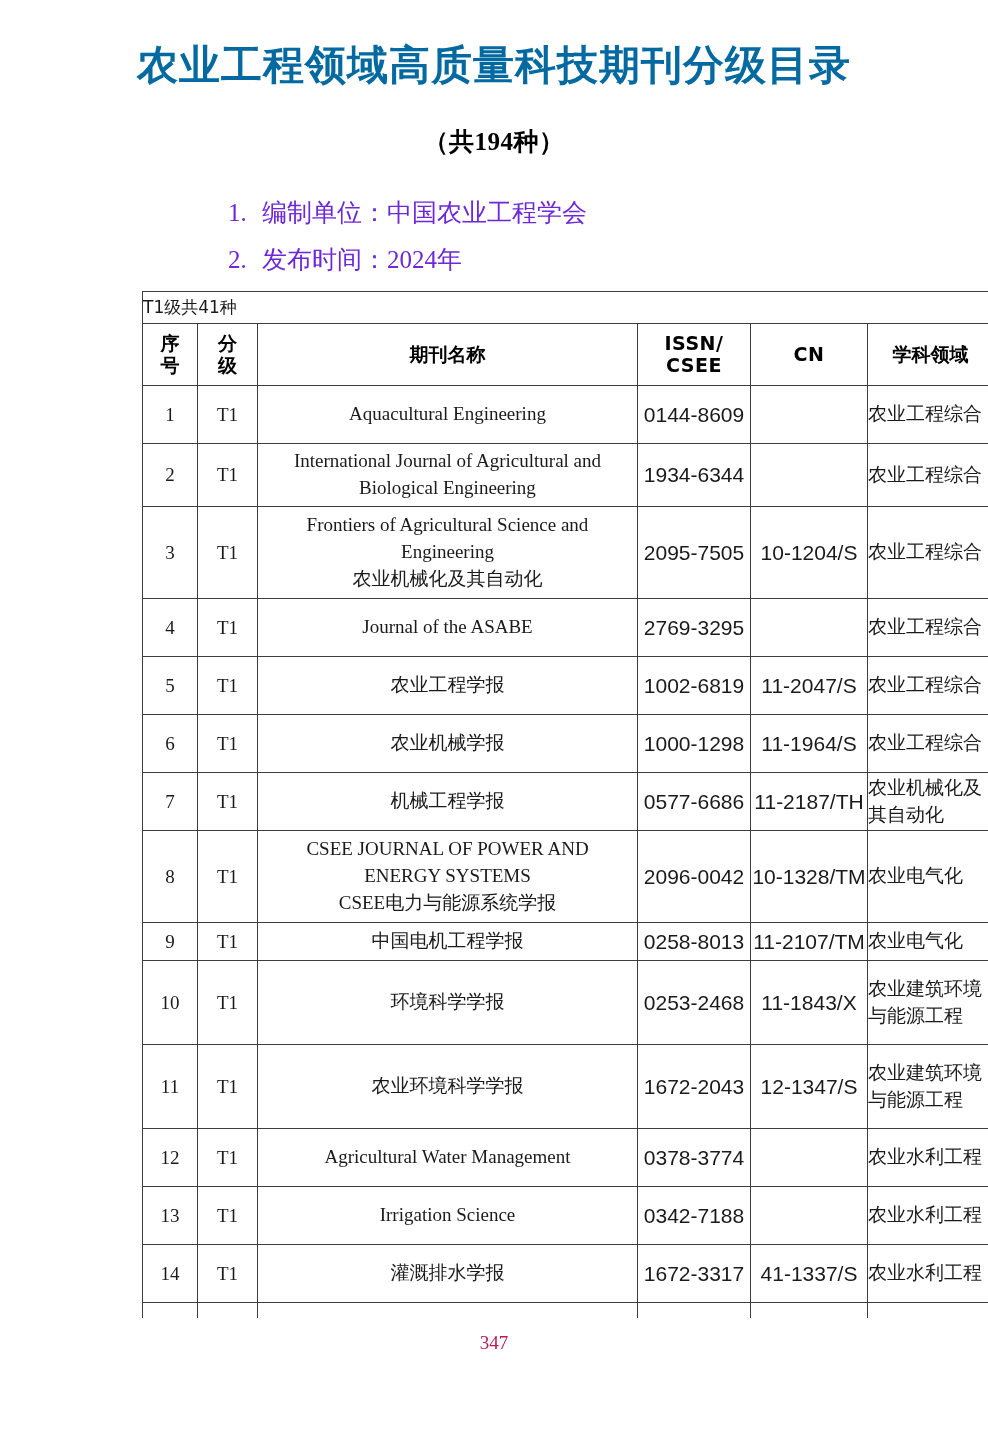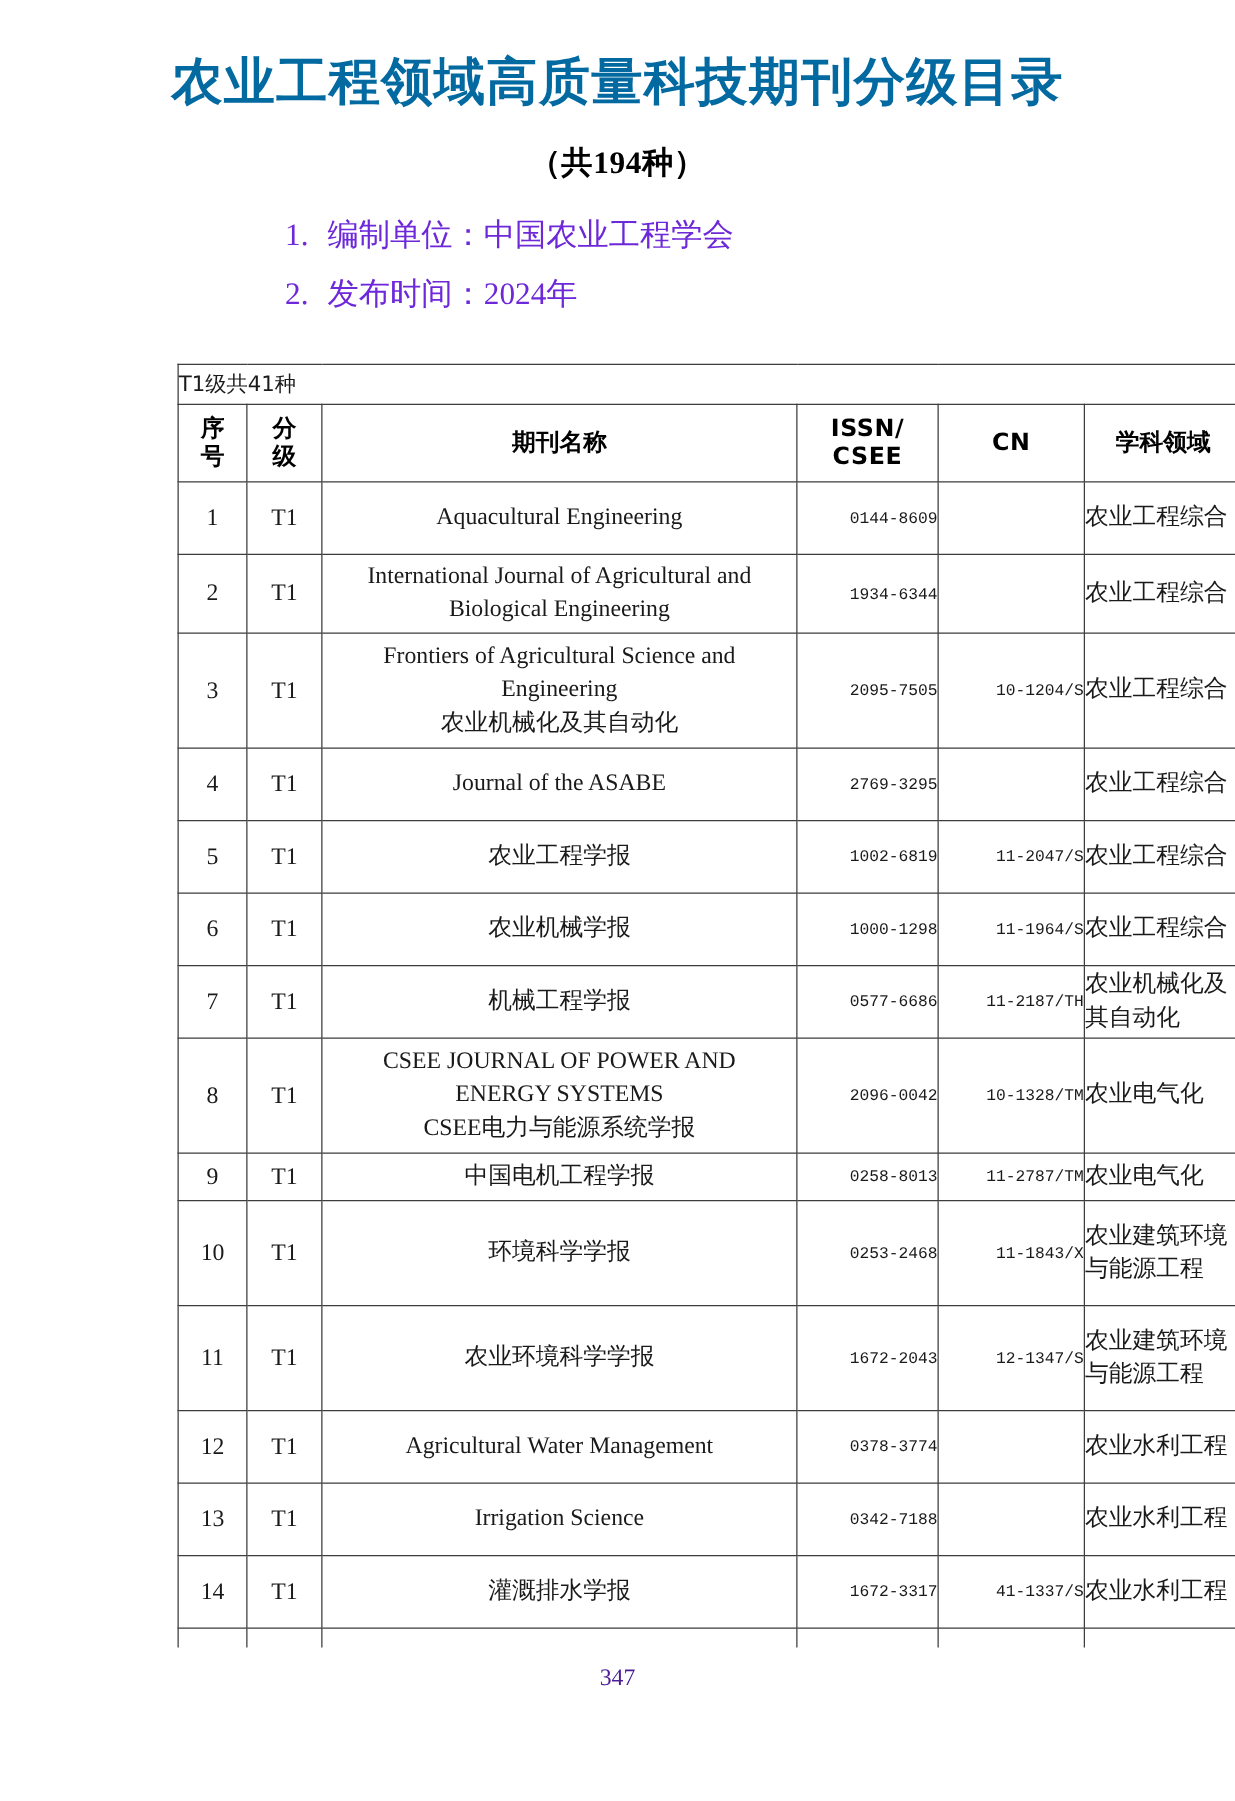--- a/index.html
+++ b/index.html
@@ -35,21 +35,21 @@
     margin: 0;
     padding-top: 40px;
     line-height: 1.25;
   }
   .doc-subtitle {
     text-align: center;
     font-family: "Liberation Serif", "DejaVu Serif", serif;
     font-weight: bold;
     font-size: 25px;
     color: #000000;
-    margin: 0;
+    margin: 12px;
     padding-top: 22px;
     letter-spacing: 0.5px;
   }
 
   .meta-list {
     margin: 0;
     padding: 0;
     list-style: none;
   }
   .meta-item {
@@ -132,23 +132,23 @@
   }
   td.c-name-cell {
     text-align: center;
     font-size: 19px;
     line-height: 1.42;
     padding: 5px 8px;
     font-family: "Liberation Serif", "DejaVu Serif", serif;
   }
   td.c-issn-cell,
   td.c-cn-cell {
-    text-align: right;
-    font-size: 13px;
-    font-family: Liberation Mono, monospace;
+    text-align: center;
+    font-size: 21px;
+    font-family: Liberation Sans, sans-serif;
     white-space: nowrap;
   }
   td.c-field-cell {
     text-align: left;
     font-size: 19px;
     line-height: 1.42;
     vertical-align: top;
     padding: 3px 2px 0 2px;
     font-family: "Liberation Serif", "DejaVu Serif", serif;
     word-break: break-all;
@@ -167,21 +167,21 @@
 
   
   .page-number {
     position: absolute;
     top: 1332px;
     left: 0;
     width: 988px;
     text-align: center;
     font-family: "Liberation Serif", "DejaVu Serif", serif;
     font-size: 19px;
-    color: #4c1d95;
+    color: #be185d;
   }
 </style>
 </head>
 <body>
 
 <div class="page">
 
   <div class="clip">
 
     <h1 class="doc-title">农业工程领域高质量科技期刊分级目录</h1>
@@ -314,21 +314,21 @@
               <td class="c-cn-cell">10-1328/TM</td>
               <td class="c-field-cell">农业电气化</td>
             </tr>
             <tr style="height: 38px;">
               <td class="c-seq-cell">9</td>
               <td class="c-level-cell">T1</td>
               <td class="c-name-cell">
                 <span class="name-line">中国电机工程学报</span>
               </td>
               <td class="c-issn-cell">0258-8013</td>
-              <td class="c-cn-cell">11-2787/TM</td>
+              <td class="c-cn-cell">11-2107/TM</td>
               <td class="c-field-cell">农业电气化</td>
             </tr>
             <tr style="height: 84px;">
               <td class="c-seq-cell">10</td>
               <td class="c-level-cell">T1</td>
               <td class="c-name-cell">
                 <span class="name-line">环境科学学报</span>
               </td>
               <td class="c-issn-cell">0253-2468</td>
               <td class="c-cn-cell">11-1843/X</td>

